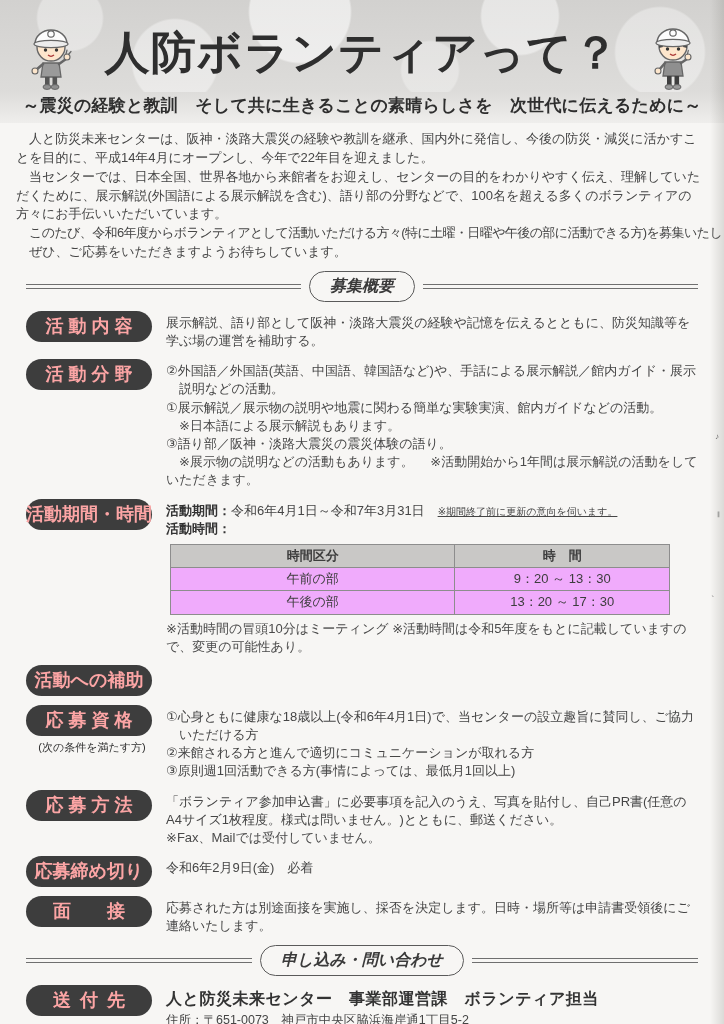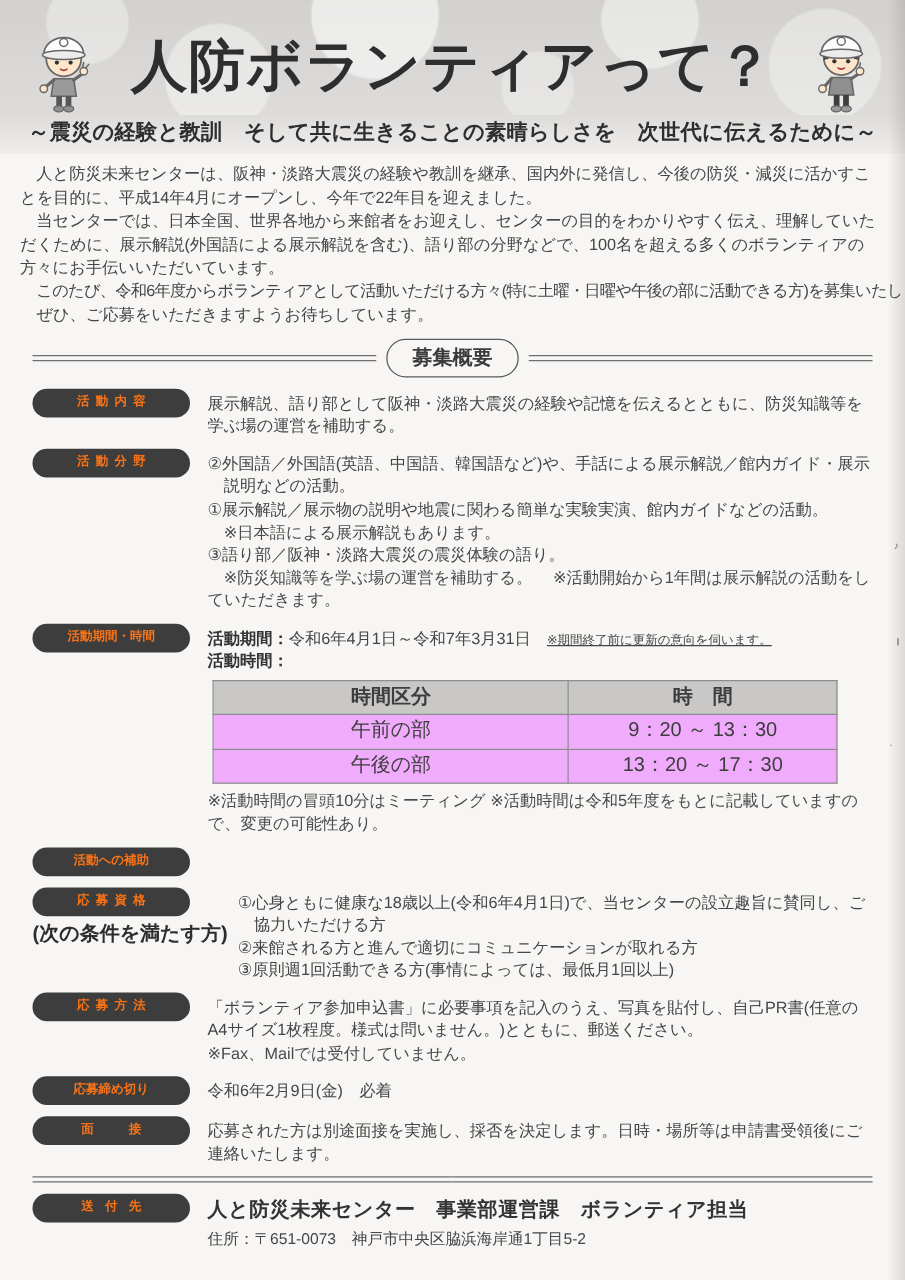--- a/index.html
+++ b/index.html
@@ -35,48 +35,48 @@
   .subtitle-band {
     background:linear-gradient(#dddcda,#efeeec);
     padding:2px 10px 6px; text-align:center;
   }
   .page-subtitle { font-size:17px; font-weight:bold; color:#2e2e2e; white-space:nowrap; letter-spacing:0.2px; }
   
   .intro { padding:7px 16px 2px; }
   .intro p { font-size:13px; line-height:1.45; text-indent:1em; }
   .intro p.tight { letter-spacing:-0.6px; white-space:nowrap; }
   
-  .divider { display:flex; align-items:center; padding:0 26px; margin:7px 0 9px; }
+  .divider { display:flex; align-items:center; padding:0 26px; margin:7px 0 9px;font-style:italic; }
   .divider .dline { flex:1; height:5px; border-top:1.4px solid #6f6f6f; border-bottom:1.4px solid #6f6f6f; }
   .divider .dbadge {
     border:1.8px solid #5a5a5a; border-radius:17px; background:#f7f6f4;
     padding:4px 20px; margin:0 8px; font-size:16px; font-weight:bold; color:#3a3a3a; white-space:nowrap;
   }
   
   .sections { padding:0 26px; }
   .sec { display:flex; align-items:flex-start; margin-bottom:9px; }
   .label-col { flex:0 0 132px; text-align:center; }
   .pill {
-    display:block; width:126px; background:#3d3d3d; color:#f97316; border-radius:17px;
-    font-size:10px; font-weight:bold; padding:6px 0 7px; line-height:1; white-space:nowrap;
+    display:block; width:126px; background:#3d3d3d; color:#fca5a5; border-radius:17px;
+    font-size:18px; font-weight:bold; padding:6px 0 7px; line-height:1; white-space:nowrap;
   }
   .pill.sp4 { letter-spacing:5px; text-indent:5px; }
   .pill.sp3 { letter-spacing:9px; text-indent:9px; }
-  .label-caption { font-size:16px; font-weight:bold; color:#2e2e2e; margin-top:4px; white-space:nowrap; }
+  .label-caption { font-size:11px; font-weight:normal; color:#2e2e2e; margin-top:4px; white-space:nowrap; }
   .sec-body { flex:1; padding-left:8px; font-size:13px; line-height:1.4; padding-top:3px; }
   .sec-body .line { display:block; }
   .sec-body .hang { display:block; padding-left:1em; text-indent:-1em; }
   .note { font-size:13px; line-height:1.38; color:#4a4a4a; }
   .note.ind1 { padding-left:1em; }
   b.inline-label { color:#333; }
   .small-note { font-size:10px;text-decoration:underline; }
   
   .schedule { border-collapse:collapse; width:500px; margin:6px 0 5px 4px; }
   .schedule th, .schedule td {
-    border:1px solid #8d8d8d; text-align:center; font-size:16px; padding:2px 4px; color:#3d3d3d;
+    border:1px solid #8d8d8d; text-align:center; font-size:13px; padding:2px 4px; color:#3d3d3d;
   }
   .schedule th { background:#c9c8c6; font-weight:bold; }
   .schedule td { background:#f0abfc; }
   .schedule .c1 { width:57%; } .schedule .c2 { width:43%; }
   
   .contact-org { font-size:16px; font-weight:bold; color:#333; letter-spacing:0.5px; }
   .contact-addr { font-size:12.5px; margin-top:2px; }
   
   .scan-mark { position:absolute; color:#6b6b6b; font-size:8px; }
 </style>
@@ -159,21 +159,21 @@
 
     <div class="sec">
       <div class="label-col">
         <span class="pill sp4">活動分野</span>
       </div>
       <div class="sec-body">
         <span class="hang">②外国語／外国語(英語、中国語、韓国語など)や、手話による展示解説／館内ガイド・展示説明などの活動。</span>
         <span class="hang">①展示解説／展示物の説明や地震に関わる簡単な実験実演、館内ガイドなどの活動。</span>
         <span class="note ind1">※日本語による展示解説もあります。</span>
         <span class="hang">③語り部／阪神・淡路大震災の震災体験の語り。</span>
-        <span class="note ind1">※防災知識等を学ぶ場の運営を補助する。</span>
+        <span class="note ind1">※展示物の説明などの活動もあります。</span>
         <span class="note ind1">※活動開始から1年間は展示解説の活動をしていただきます。</span>
       </div>
     </div>
 
     <div class="sec">
       <div class="label-col">
         <span class="pill">活動期間・時間</span>
       </div>
       <div class="sec-body">
         <span class="line"><b class="inline-label">活動期間：</b><span>令和6年4月1日～令和7年3月31日</span>　<span class="small-note">※期間終了前に更新の意向を伺います。</span></span>
@@ -243,20 +243,21 @@
         <span class="pill sp3">面　接</span>
       </div>
       <div class="sec-body">
         <span class="line">応募された方は別途面接を実施し、採否を決定します。日時・場所等は申請書受領後にご連絡いたします。</span>
       </div>
     </div>
   </div>
 
   <div class="divider">
     <div class="dline"></div>
+    <div class="dbadge">申し込み・問い合わせ</div>
     <div class="dline"></div>
   </div>
 
   <div class="sections">
 
     <div class="sec">
       <div class="label-col">
         <span class="pill sp3">送付先</span>
       </div>
       <div class="sec-body">

